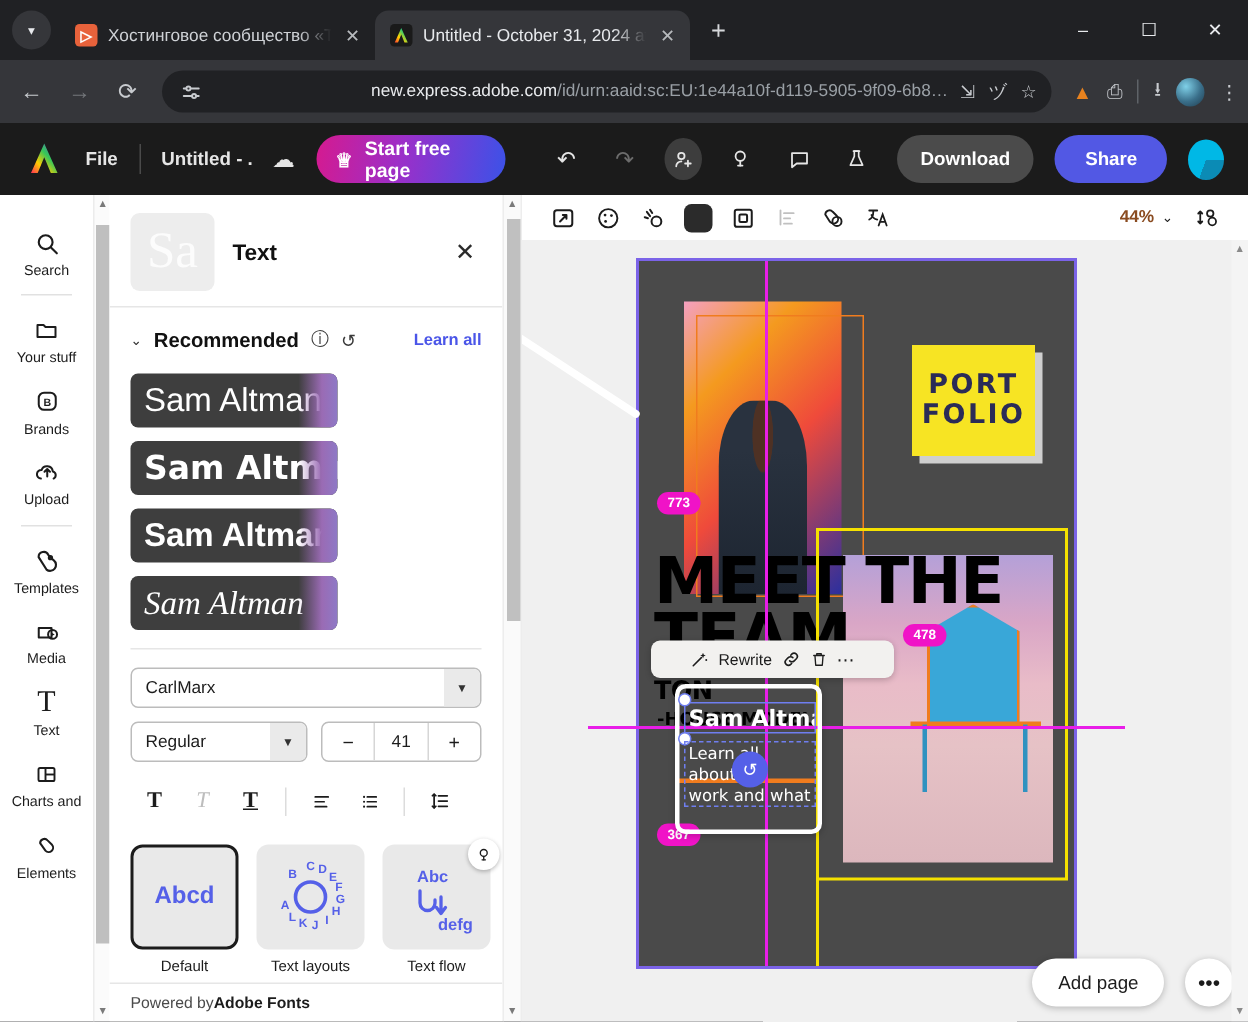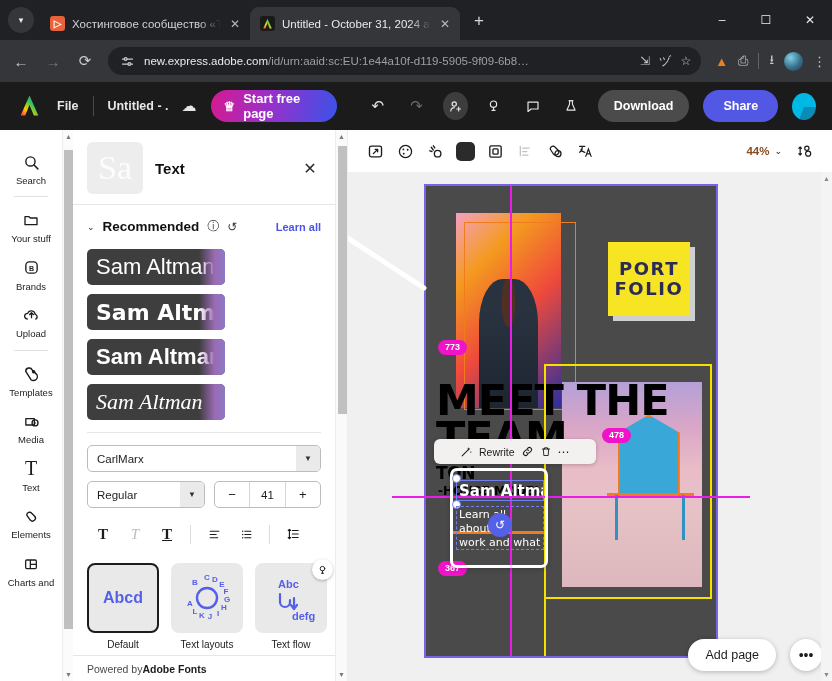--- a/index.html
+++ b/index.html
@@ -55,21 +55,21 @@
   }
   .nav-btn { width:30px; height:30px; display:flex; align-items:center; justify-content:center;
              color:#c8cbcf; font-size:15px; border-radius:50%; }
   .nav-btn.dim { color:#74777b; }
   .omnibox {
     flex:1 1 auto; height:28px; background:#202124; border-radius:14px;
     display:flex; align-items:center; gap:8px; padding:0 10px; margin:0 6px;
     min-width:0;
   }
   .omni-lock { width:18px; height:18px; color:#c8cbcf; display:flex; align-items:center; justify-content:center; flex:0 0 auto;}
-  .omni-url { flex:1 1 auto; font-size:11.5px; color:#9aa0a6; white-space:nowrap; overflow:hidden; min-width:0;}
+  .omni-url { flex:1 1 auto; font-size:11.5px; color:#9aa0a6; white-space:nowrap; overflow:hidden; min-width:0;text-align:right;}
   .omni-url b { color:#e8eaed; font-weight:400; }
   .omni-icons { display:flex; align-items:center; gap:9px; flex:0 0 auto; color:#c8cbcf; font-size:12px;}
   .ext-icons { display:flex; align-items:center; gap:10px; padding-left:6px; color:#c8cbcf; font-size:13px;}
   .sep-v { width:1px; height:16px; background:#5f6368; }
   .avatar-chrome { width:19px; height:19px; border-radius:50%;
      background:radial-gradient(circle at 35% 30%, #7fd0e8 0%, #3a6f8a 55%, #1f3b4d 100%); }
 
   
   .express-top {
     height:48px; background:#1b1b1b; display:flex; align-items:center;
@@ -208,21 +208,21 @@
 
   .panel-scrollbar {
     width:13px; flex:0 0 auto; background:#fafafa; position:relative;
     border-left:1px solid #ededed; border-right:1px solid #ededed;
   }
   .panel-scrollbar .thumb { position:absolute; left:2px; width:9px; top:16px; height:268px;
                             background:#c0c0c0; }
 
   
   .canvas-area { flex:1 1 auto; background:#f4f4f4; position:relative; display:flex; flex-direction:column; }
-  .canvas-toolbar { height:42px; background:#fff; display:flex; align-items:center;
+  .canvas-toolbar { height:30px; background:#fff; display:flex; align-items:center;
                     padding:0 12px; gap:0; }
   .ct-btn { width:30px; height:30px; display:flex; align-items:center; justify-content:center;
             font-size:15px; color:#1c1c1c; }
   .ct-btn.dim { color:#c0c0c0; }
   .ct-swatch { width:19px; height:19px; border-radius:5px; background:#2b2b2b; }
   .ct-spacer { flex:1 1 auto; }
   .zoom-val { font-size:11.5px; color:#8a4b20; font-weight:bold; }
   .zoom-caret { font-size:9px; color:#1c1c1c; margin:0 8px 0 5px; }
 
   .stage { flex:1 1 auto; position:relative; background:#f0f0f0; overflow:hidden; }
@@ -536,36 +536,36 @@
         <div class="rail-label">Media</div>
       </div>
 
       <div class="rail-item">
         <div class="rail-icon" style="font-family:'Liberation Serif',serif;font-size:20px;">T</div>
         <div class="rail-label">Text</div>
       </div>
 
       <div class="rail-item">
         <div class="rail-icon">
-          <svg width="18" height="17" viewBox="0 0 24 24" fill="none" stroke="#1c1c1c" stroke-width="1.9" stroke-linejoin="round">
-              <path d="M6 10a4 4 0 0 1 7-2.6l4.2 4.2A4 4 0 0 1 11 17Z"></path>
-            </svg>
-        </div>
-        <div class="rail-label">Elements</div>
-      </div>
-
-      <div class="rail-item">
-        <div class="rail-icon">
           <svg width="18" height="16" viewBox="0 0 24 24" fill="none" stroke="#1c1c1c" stroke-width="1.9" stroke-linejoin="round">
               <rect x="4" y="6" width="16" height="13" rx="1.6"></rect>
               <line x1="11" y1="6" x2="11" y2="19"></line>
               <line x1="11" y1="12.5" x2="20" y2="12.5"></line>
             </svg>
         </div>
         <div class="rail-label">Charts and</div>
+      </div>
+
+      <div class="rail-item">
+        <div class="rail-icon">
+          <svg width="18" height="17" viewBox="0 0 24 24" fill="none" stroke="#1c1c1c" stroke-width="1.9" stroke-linejoin="round">
+              <path d="M6 10a4 4 0 0 1 7-2.6l4.2 4.2A4 4 0 0 1 11 17Z"></path>
+            </svg>
+        </div>
+        <div class="rail-label">Elements</div>
       </div>
     </div>
 
     <div class="rail-scrollbar">
       <div class="sb-arrow" style="top:0;">▲</div>
       <div class="thumb"></div>
       <div class="sb-arrow" style="bottom:0;">▼</div>
     </div>
 
     <div class="panel">

